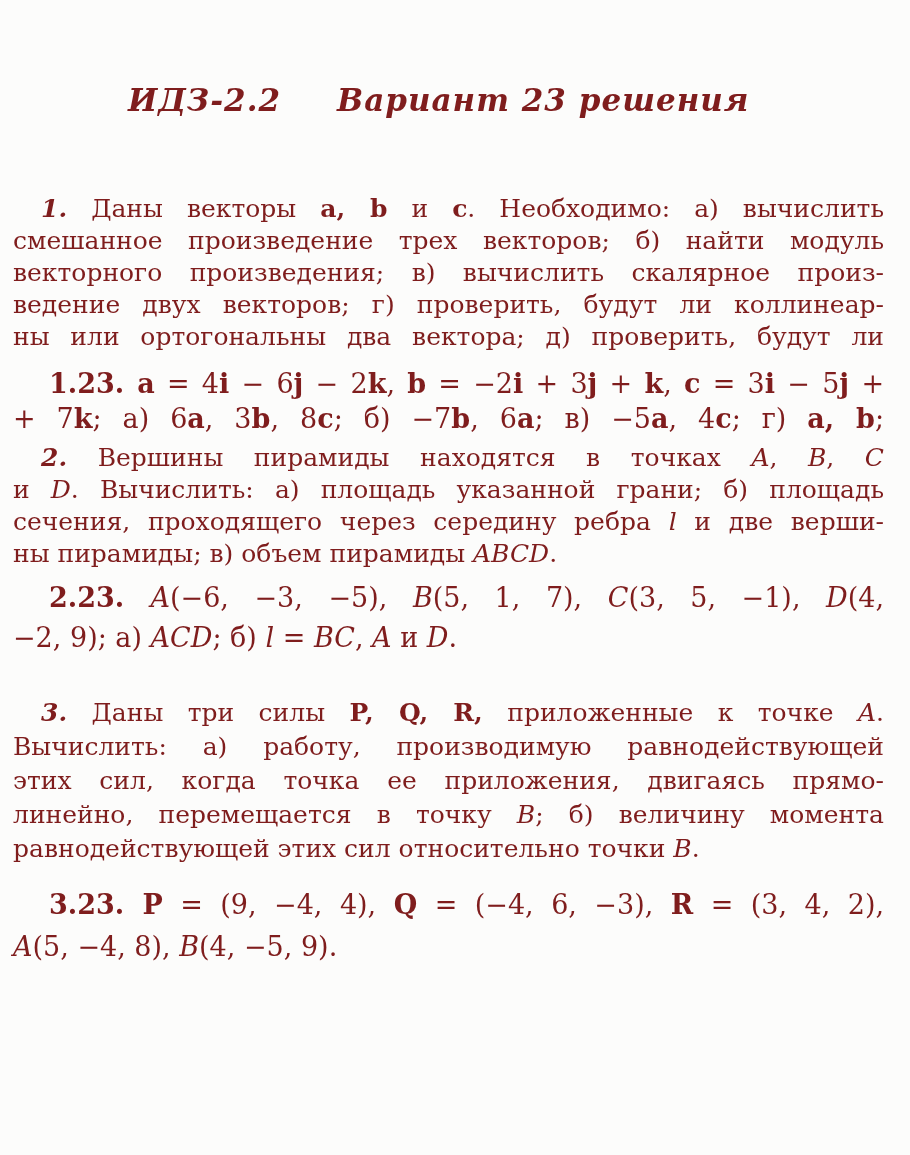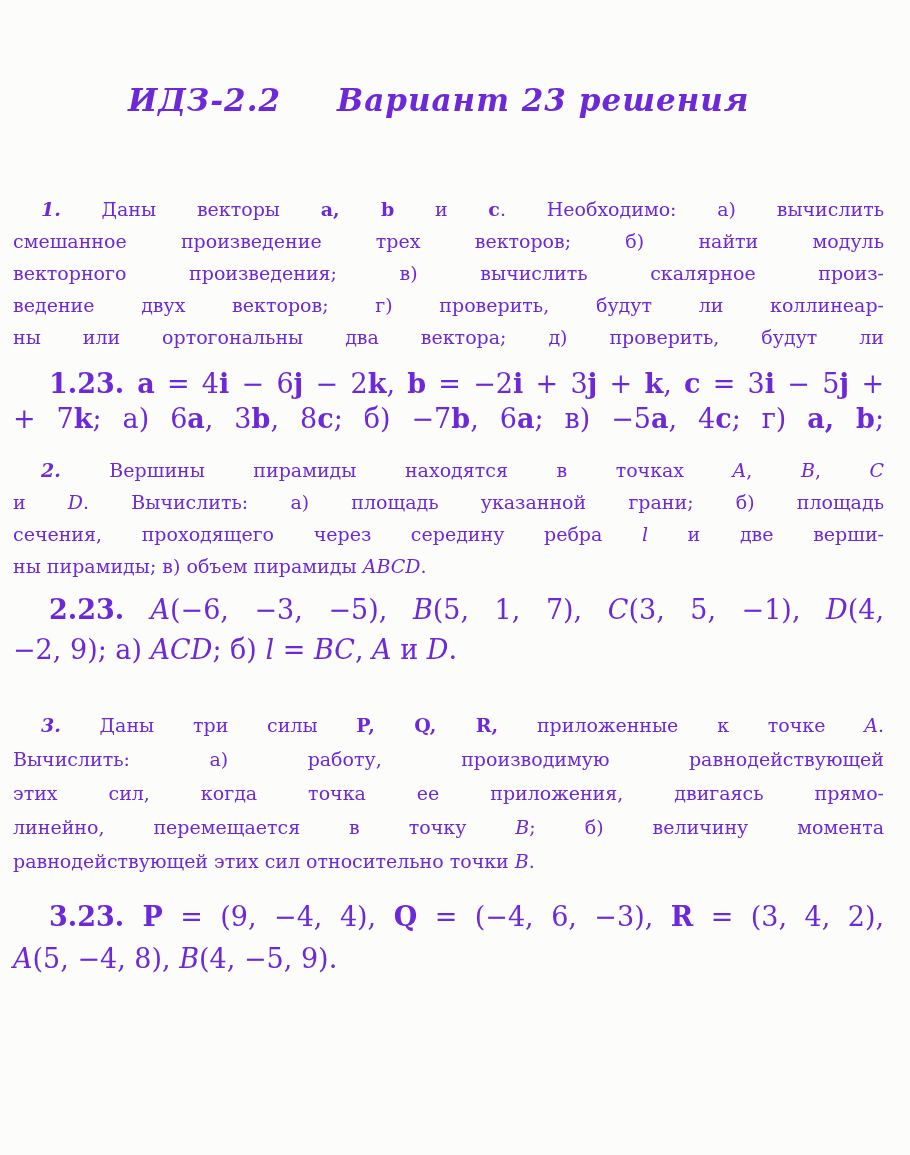--- a/index.html
+++ b/index.html
@@ -1,45 +1,45 @@
 <!DOCTYPE html>
 <html><head>
 <meta charset="utf-8">
 <style>
   html,body { margin:0; padding:0; background:#e8e8e8; }
   .page {
     position:relative;
     width:910px; height:1155px;
     margin:0 auto;
     background:#fcfcfb;
-    color:#6d28d9;
+    color:#7f1d1d;
     font-family:"DejaVu Serif","Liberation Serif",serif;
     overflow:hidden;
   }
   .title-row {
     position:absolute;
     top:82px; left:128px;
     display:flex;
     gap:56px;
     font-size:31px;
     font-weight:bold;
     font-style:italic;
     letter-spacing:1px;
     white-space:nowrap;
   }
   .body-block {
     position:absolute;
     top:193px; left:13px;
     width:871px;
   }
-  .para { font-size:19px; }
+  .para { font-size:25px; }
   .para.data { font-size:27px; }
   .para:nth-child(1) { line-height:32px; }
   .para:nth-child(2) { margin-top:13px; line-height:35px; }
-  .para:nth-child(3) { margin-top:18px; line-height:32px; }
+  .para:nth-child(3) { margin-top:6px; line-height:32px; }
   .para:nth-child(4) { margin-top:8px; line-height:40px; }
   .para:nth-child(5) { margin-top:38px; line-height:34px; }
   .para:nth-child(6) { margin-top:18px; line-height:42px; }
   .line { text-align:justify; }
   .line.just { text-align-last:justify; }
   .para.statement > .line:first-child { text-indent:28px; }
   .para.data > .line:first-child { text-indent:36px; }
   .r-b  { font-weight:bold; }
   .r-i  { font-style:italic; }
   .r-bi { font-weight:bold; font-style:italic; }

